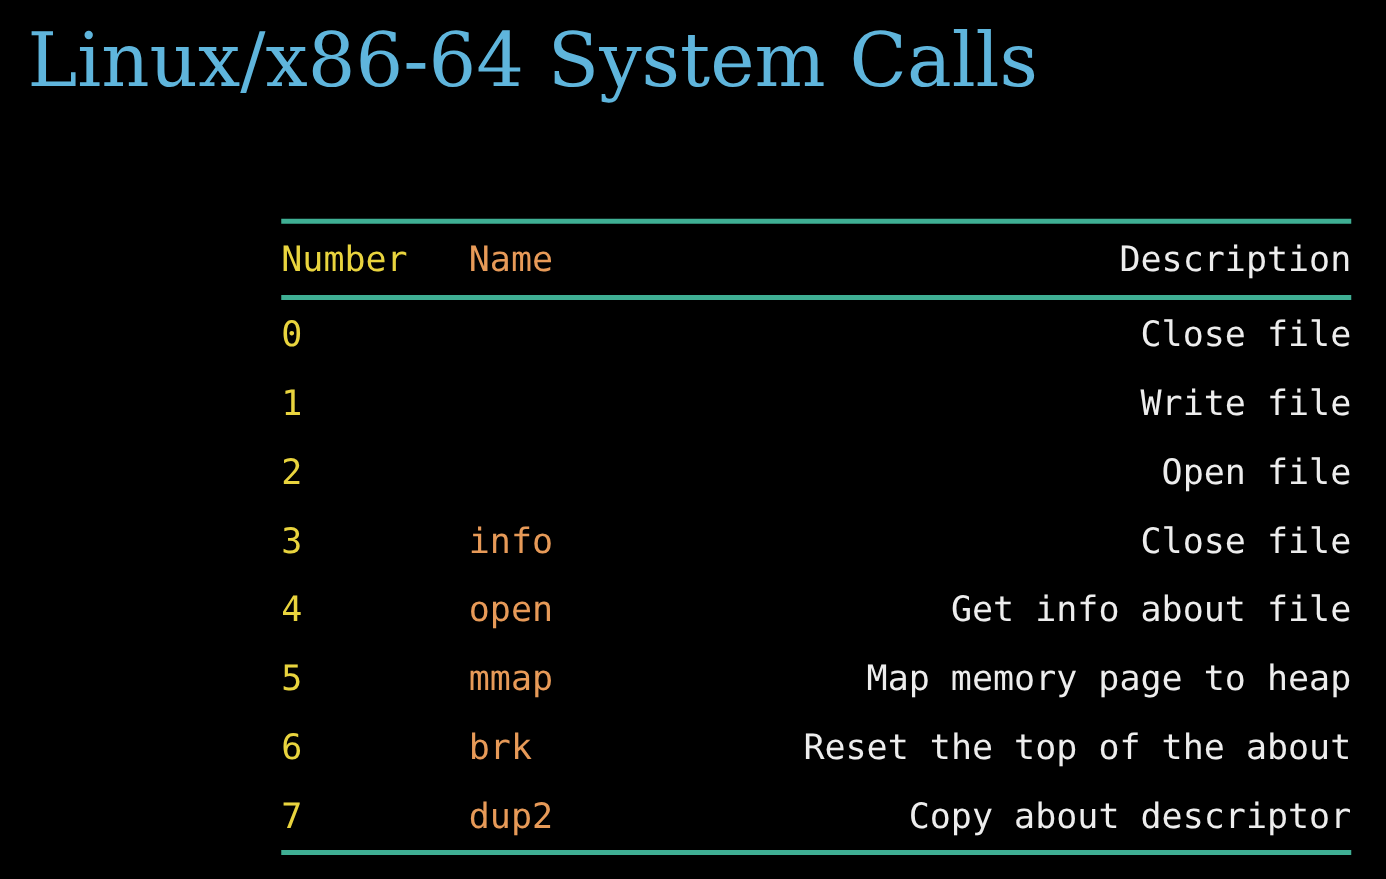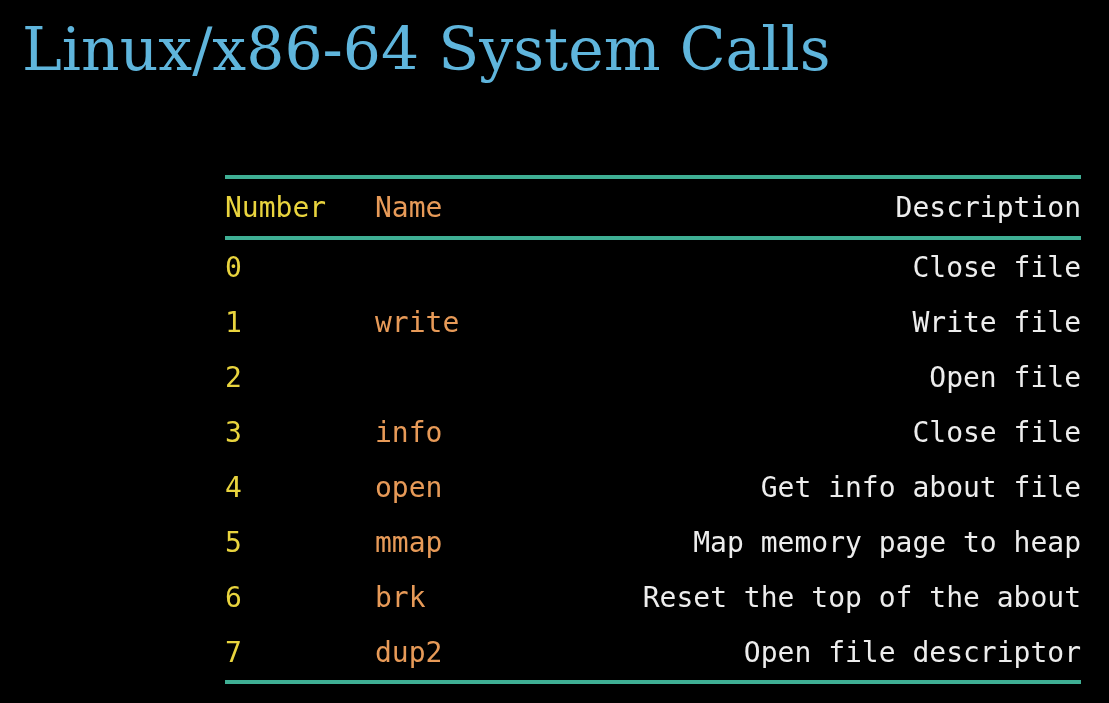--- a/index.html
+++ b/index.html
@@ -95,21 +95,20 @@
     <div class="rule"></div>
 
     <div>
   <div class="t-row body-row">
     <div class="col-number">0</div>
     <div class="col-description">Close file</div>
   </div>
 
   <div class="t-row body-row">
     <div class="col-number">1</div>
-    <div class="col-name">write</div>
     <div class="col-description">Write file</div>
   </div>
 
   <div class="t-row body-row">
     <div class="col-number">2</div>
     <div class="col-description">Open file</div>
   </div>
 
   <div class="t-row body-row">
     <div class="col-number">3</div>
@@ -131,20 +130,20 @@
 
   <div class="t-row body-row">
     <div class="col-number">6</div>
     <div class="col-name">brk</div>
     <div class="col-description">Reset the top of the about</div>
   </div>
 
   <div class="t-row body-row">
     <div class="col-number">7</div>
     <div class="col-name">dup2</div>
-    <div class="col-description">Open file descriptor</div>
+    <div class="col-description">Copy about descriptor</div>
   </div>
 </div>
 
     <div class="rule"></div>
 
   </div>
 </div>
 
 </body></html>

